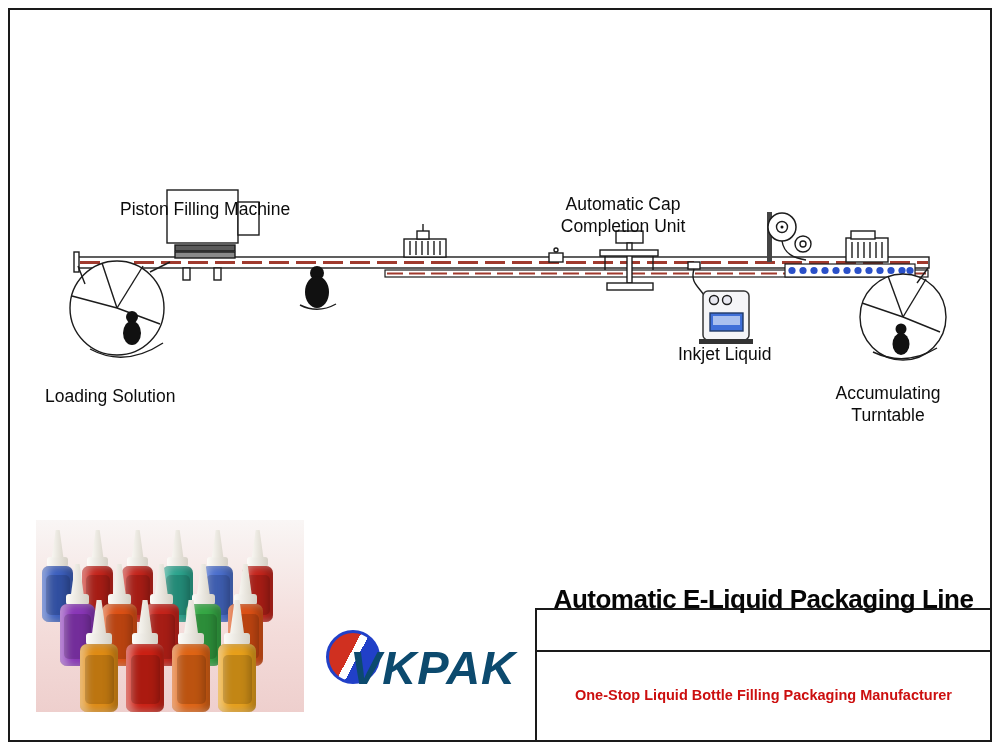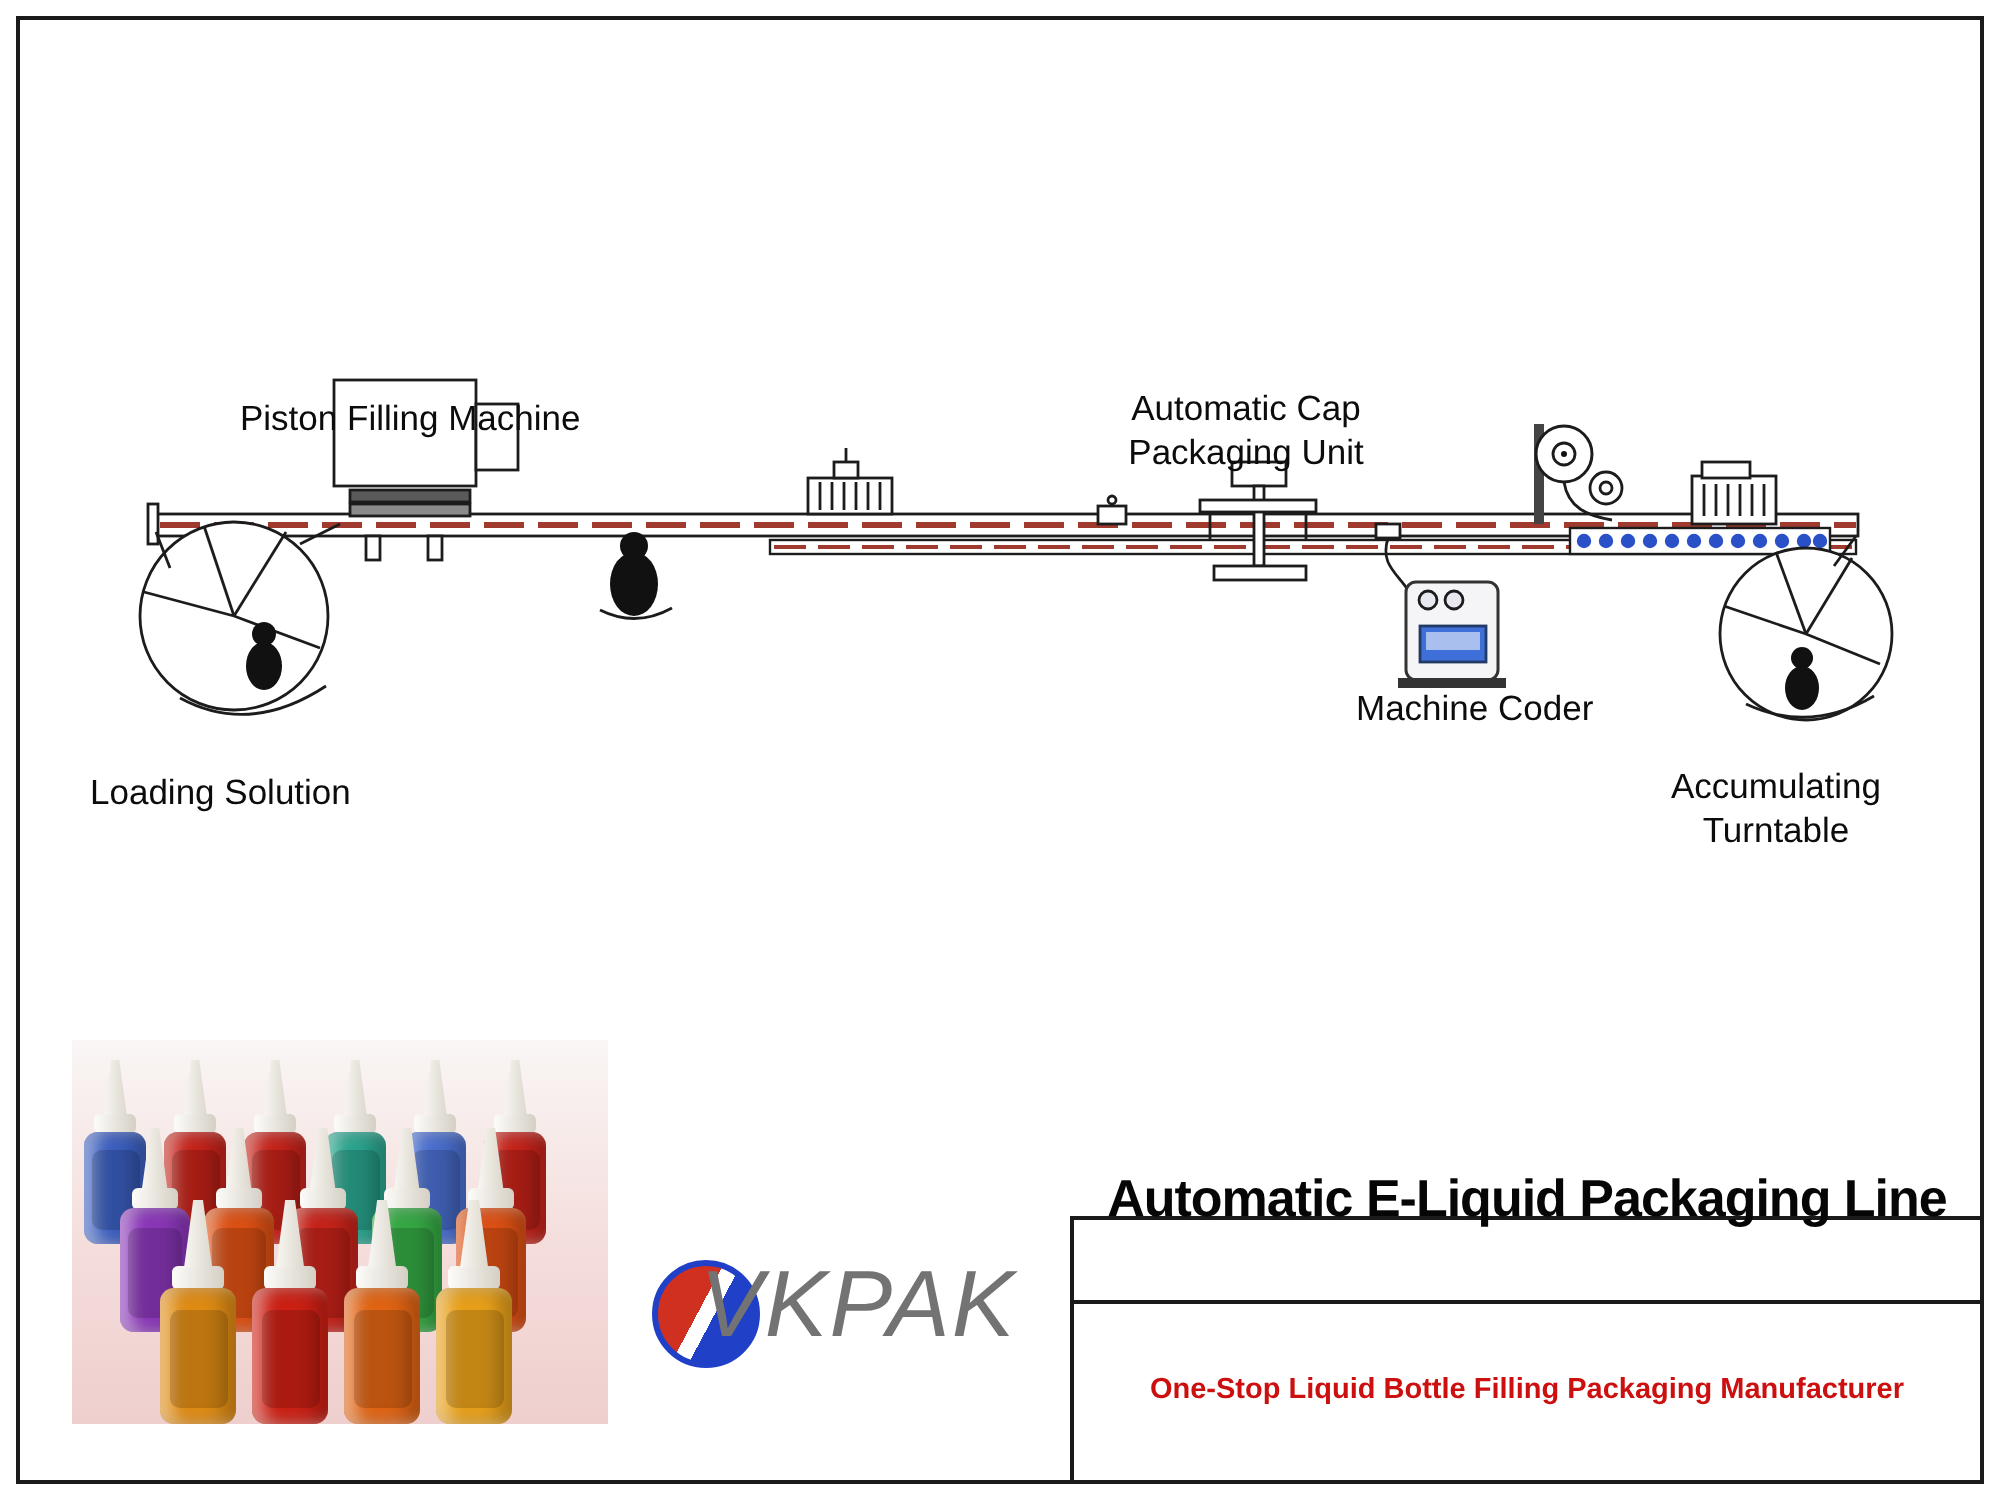--- a/index.html
+++ b/index.html
@@ -12,22 +12,22 @@
   .footer-title{position:absolute;left:537px;top:584px;width:453px;text-align:center;
     font-size:26px;font-weight:700;letter-spacing:-0.5px;color:#060606;}
   .footer-company{position:absolute;left:537px;top:654px;width:453px;text-align:center;
     font-size:21px;font-weight:700;color:#cc0f0f;}
   .footer-tagline{position:absolute;left:537px;top:687px;width:453px;text-align:center;
     font-size:14.5px;font-weight:700;color:#cc0f0f;}
   .logo{position:absolute;left:322px;top:616px;width:215px;height:80px;}
   .logo-emblem{position:absolute;left:4px;top:14px;width:48px;height:48px;border-radius:50%;
     border:3px solid #2140c8;
     background:linear-gradient(118deg,#d03020 44%, #ffffff 44%, #ffffff 56%, #2140c8 56%);}
-  .logo-text{position:absolute;left:28px;top:8px;font-size:47px;font-style:italic;font-weight:400;
-    color:#737373;letter-spacing:1px;}
+  .logo-text{position:absolute;left:28px;top:24px;font-size:47px;font-style:italic;font-weight:700;
+    color:#0c4a6e;letter-spacing:1px;}
   .photo{position:absolute;left:36px;top:520px;width:268px;height:192px;
     background:linear-gradient(180deg,#f9f6f5 0%,#f4dddb 55%,#eecfcd 100%);}
   .bottle{position:absolute;display:flex;flex-direction:column;align-items:center;}
   .tip{width:46%;height:30%;background:linear-gradient(90deg,#fcfbf7,#d9d4c9);
     clip-path:polygon(36% 0,64% 0,90% 100%,10% 100%);border-radius:4px;}
   .capring{width:66%;height:11%;background:linear-gradient(90deg,#fdfcf9,#d5d0c5);
     border-radius:3px;margin-top:-1px;}
   .bbody{width:100%;flex:1;border-radius:7px;margin-top:-1px;position:relative;
     box-shadow:inset 6px 0 8px rgba(255,255,255,.45), inset -6px 0 10px rgba(0,0,0,.28);}
   .bbody::after{content:"";position:absolute;left:12%;right:12%;top:16%;bottom:12%;
@@ -160,22 +160,22 @@
       <line x1="928" y1="268" x2="917" y2="283"></line>
       <g fill="#111" stroke="none">
         <circle cx="901" cy="329" r="5.5"></circle>
         <ellipse cx="901" cy="344" rx="8.5" ry="11"></ellipse>
       </g>
     </g>
   </svg>
 
   <div class="dlabel" style="left:120px;top:155px;margin-top:44px;">Piston Filling Machine</div>
   <div class="dlabel" style="left:543px;top:194px;width:160px;text-align:center;">Automatic Cap
-Packaging Unit</div>
-  <div class="dlabel" style="left:678px;top:344px;">Machine Coder</div>
+Completion Unit</div>
+  <div class="dlabel" style="left:678px;top:344px;">Inkjet Liquid</div>
   <div class="dlabel" style="left:45px;top:386px;">Loading Solution</div>
   <div class="dlabel" style="left:826px;top:383px;width:124px;text-align:center;">Accumulating
 Turntable</div>
 
   <div class="photo" id="photo">
       <div class="bottle" style="left: 6px; top: 10px; width: 31.28px; height: 92px;">
         <div class="tip"></div>
         <div class="capring"></div>
         <div class="bbody" style="background:#3b5fc0"></div>
       </div>

